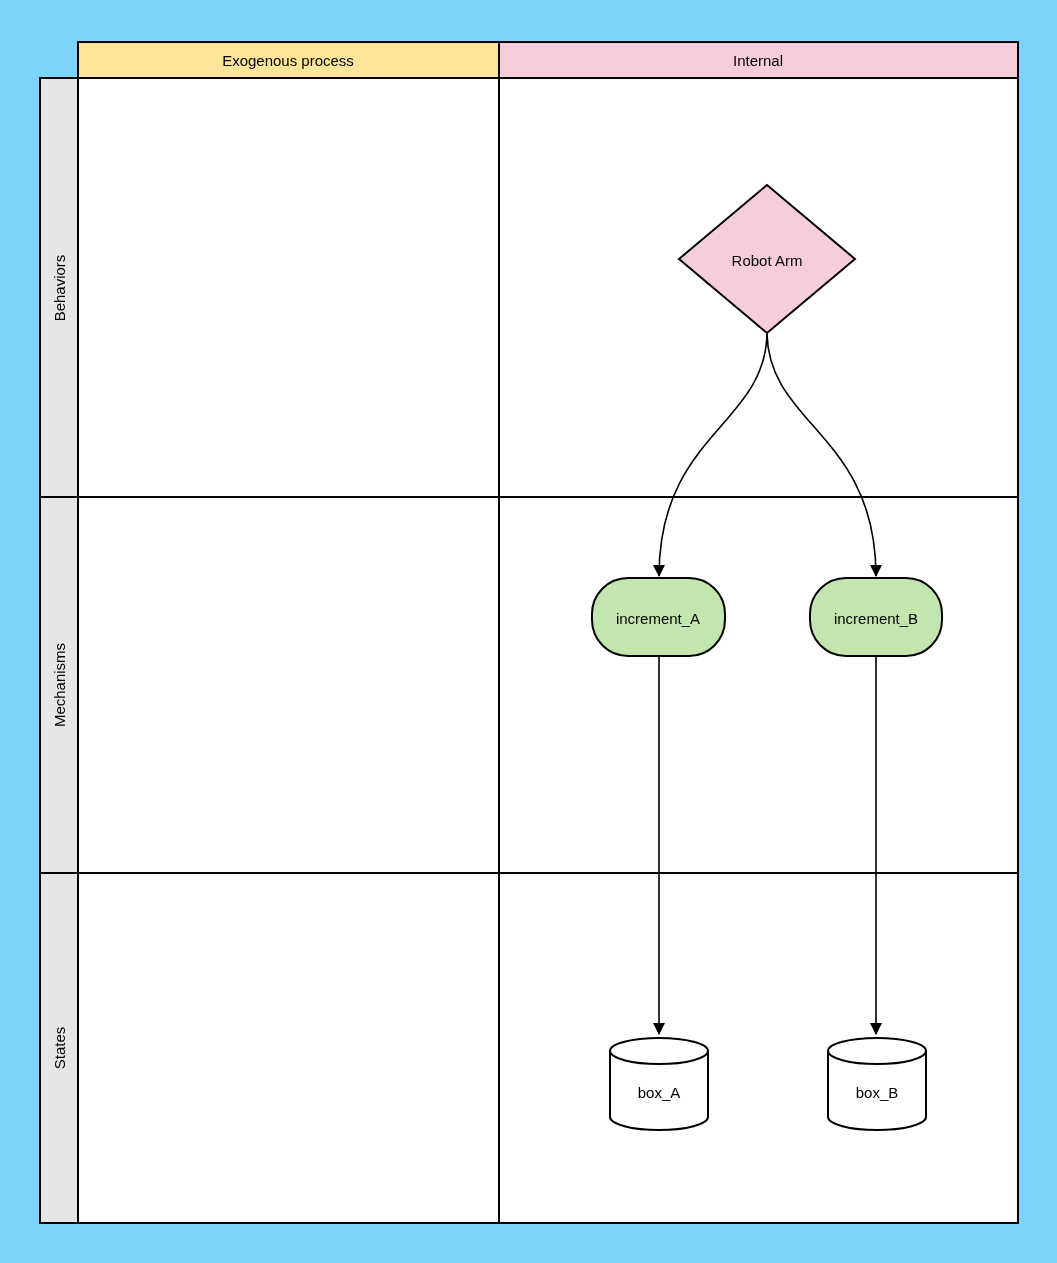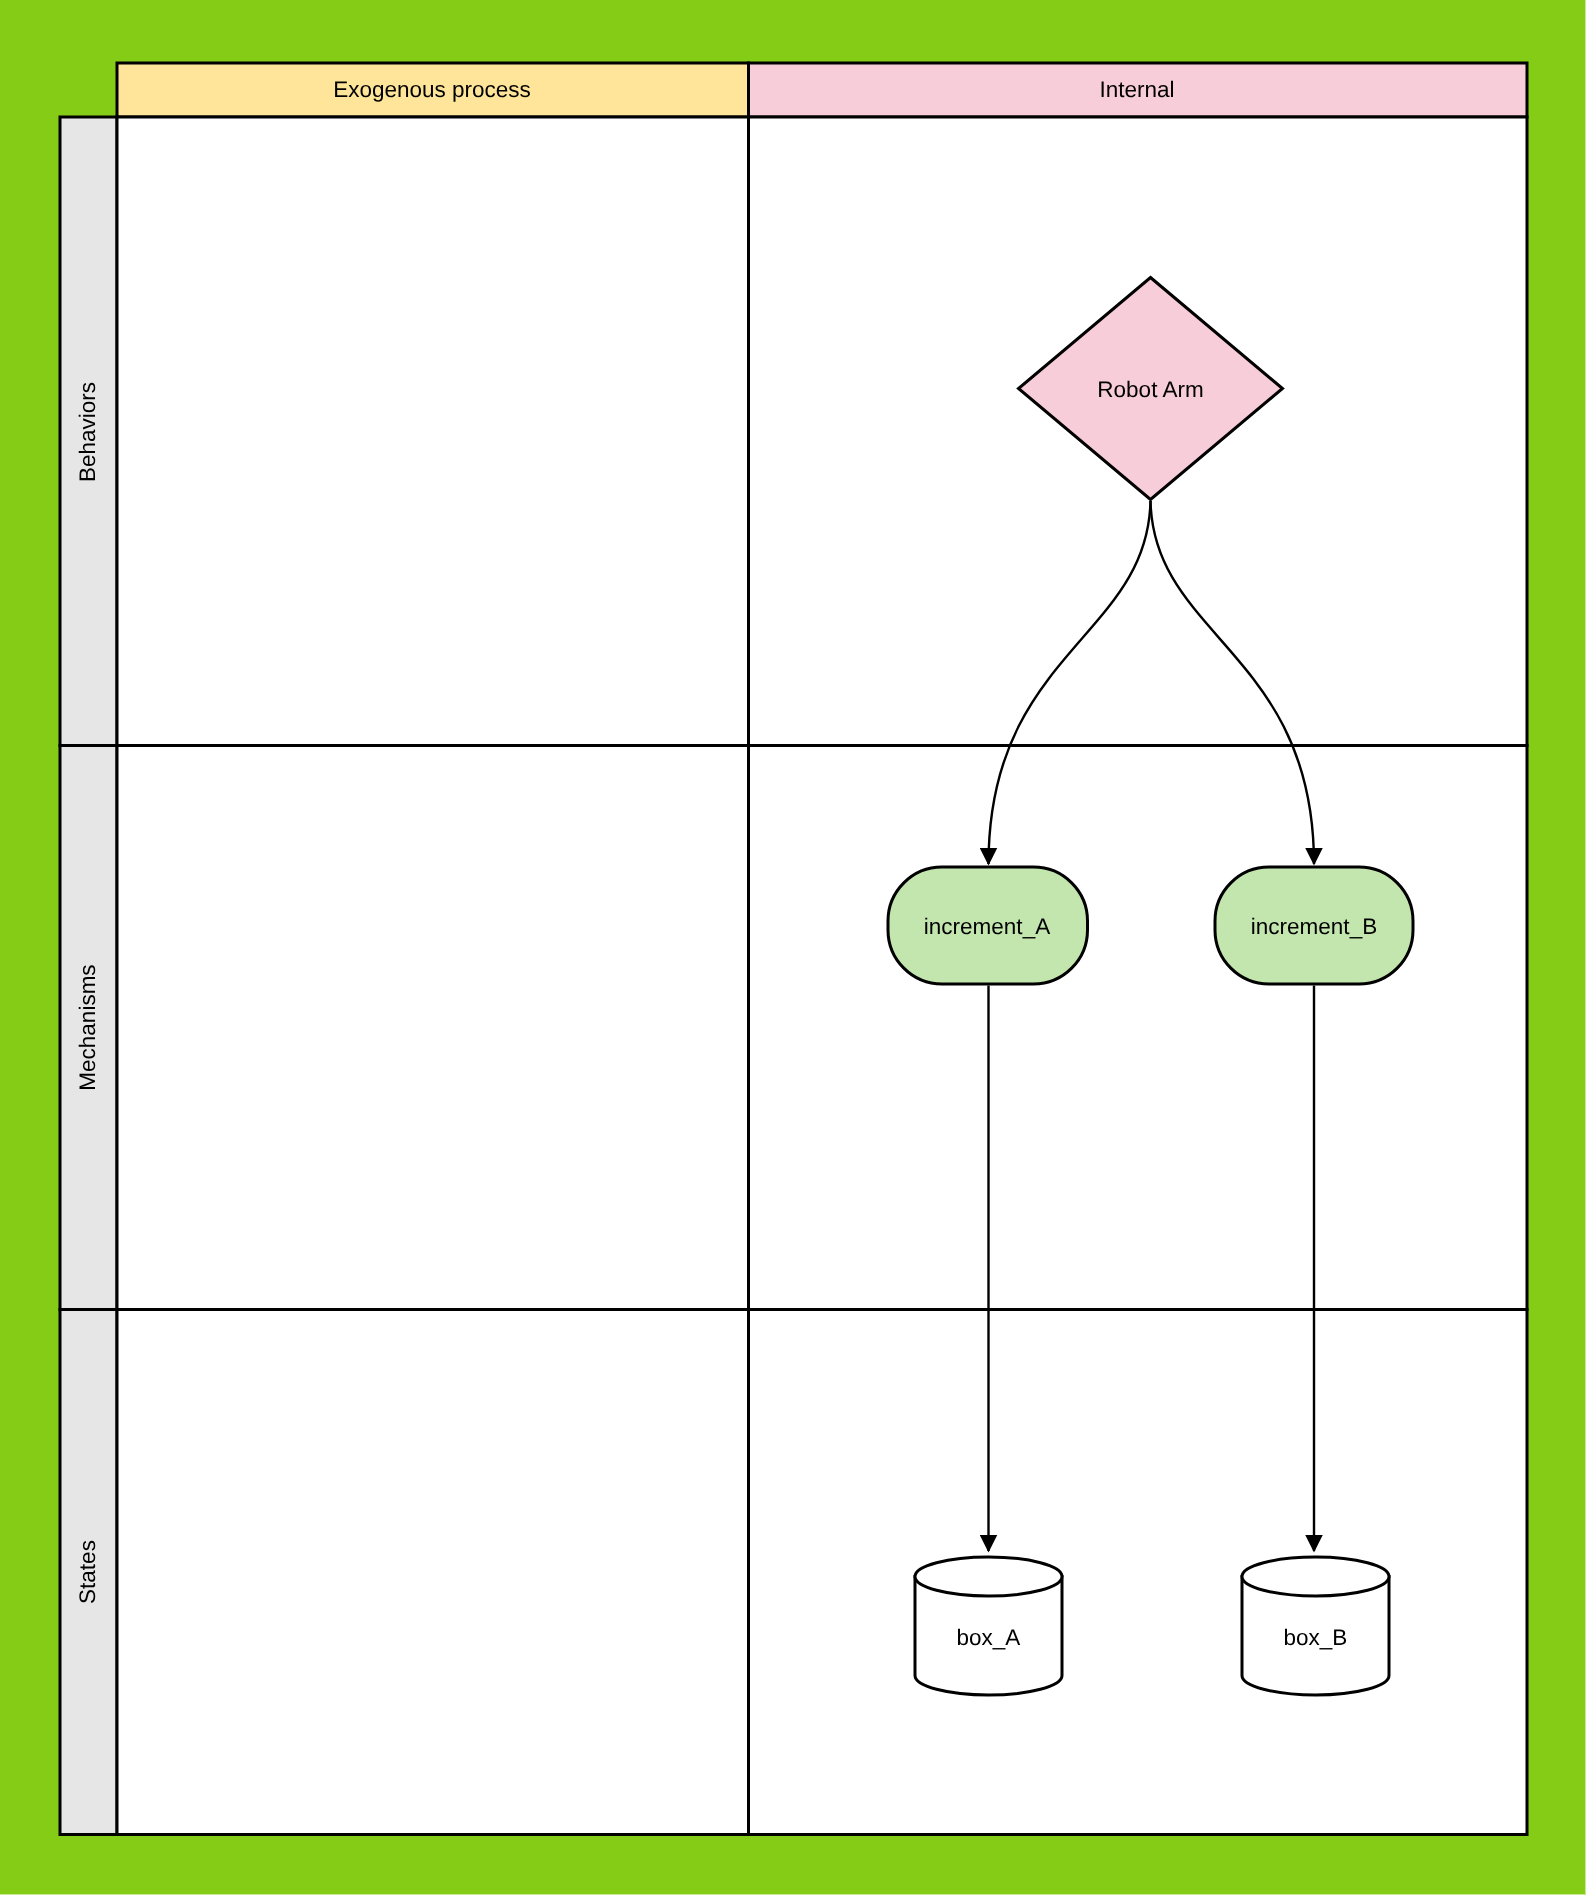--- a/index.html
+++ b/index.html
@@ -5,21 +5,21 @@
   html, body {
     margin: 0;
     padding: 0;
     background: #ffffff;
     font-family: "Liberation Sans", sans-serif;
   }
   .canvas {
     position: relative;
     width: 1057px;
     height: 1263px;
-    background: #84cc16;
+    background: #7dd3fc;
     overflow: hidden;
   }
   svg text {
     font-family: "Liberation Sans", sans-serif;
     font-size: 15px;
     fill: #000000;
   }
   svg text.header-label { font-size: 15px; }
   svg text.row-label { font-size: 15px; }
   svg text.node-label { font-size: 15px; }

